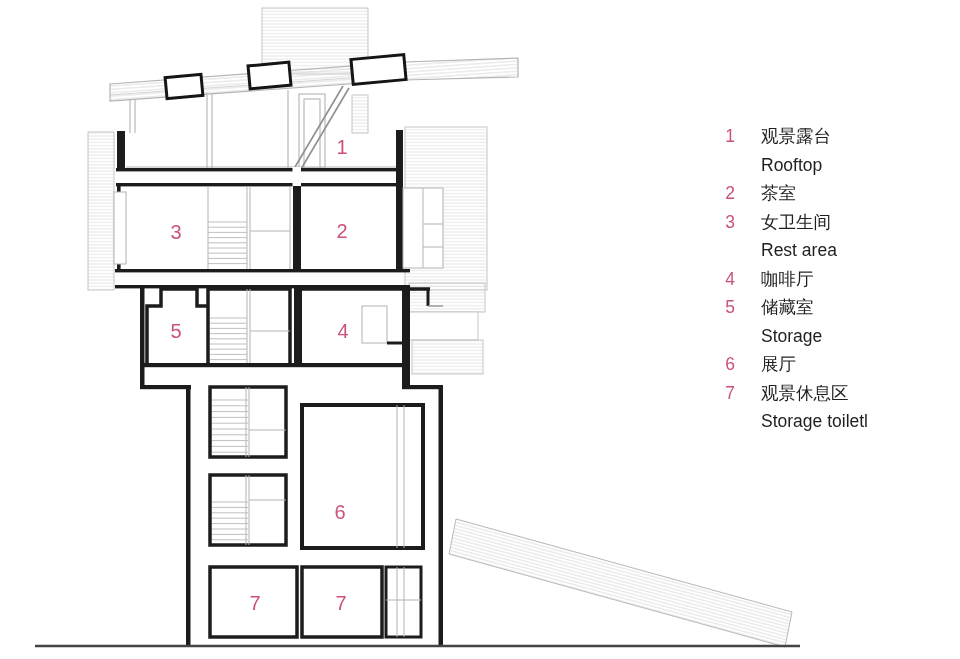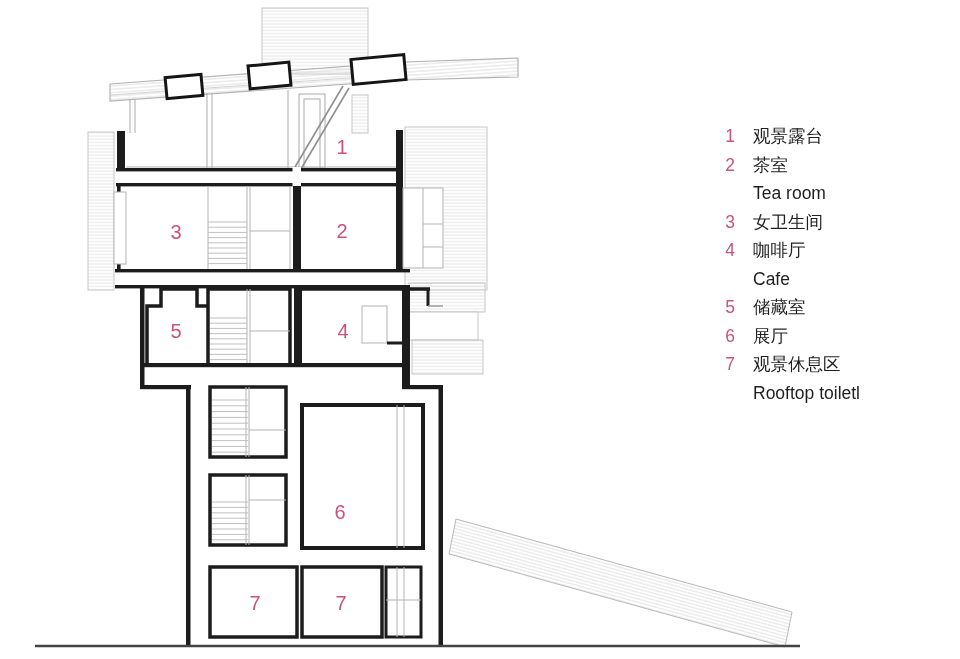--- a/index.html
+++ b/index.html
@@ -4,21 +4,21 @@
 <style>
   html,body{margin:0;padding:0;background:#fff;}
   #stage{position:relative;width:960px;height:659px;background:#ffffff;overflow:hidden;
          font-family:"Liberation Sans",sans-serif;}
   #plan-svg{position:absolute;left:0;top:0;}
   .room-label{font-family:"Liberation Sans",sans-serif;font-size:20px;fill:var(--accent,#cb527e);}
   .legend{position:absolute;left:712px;top:122px;width:240px;}
   .lrow{display:flex;align-items:baseline;line-height:28.5px;height:28.5px;}
   .lnum{display:inline-block;width:36px;text-align:center;color:var(--accent,#cb527e);
         font-size:17.5px;flex:0 0 36px;}
-  .ltxt{display:inline-block;margin-left:5px;color:#1f1f1f;font-size:17.5px;white-space:nowrap;}
+  .ltxt{display:inline-block;margin-left:13px;color:#1f1f1f;font-size:17.5px;white-space:nowrap;}
 </style>
 </head>
 <body>
 
 <div id="stage">
 
 <svg id="plan-svg" width="960" height="659" viewBox="0 0 960 659">
   <defs>
     <pattern id="h" width="4" height="3.2" patternUnits="userSpaceOnUse">
       <path d="M0 1.6 H4" stroke="#dcdcdc" stroke-width="0.8"></path>
@@ -205,57 +205,61 @@
     <text class="room-label" x="255" y="610">7</text>
     <text class="room-label" x="341" y="610">7</text>
   </g>
 </svg>
 
 <div class="legend">
   <div class="lrow">
     <span class="lnum">1</span>
     <span class="ltxt">观景露台</span>
       </div>
+  <div class="lrow">
+        <span class="lnum"></span>
+    <span class="ltxt">Rooftop</span>
+      </div>
 
   <div class="lrow">
     <span class="lnum">2</span>
     <span class="ltxt">茶室</span>
       </div>
-  <div class="lrow">
-        <span class="lnum"></span>
-    <span class="ltxt">Tea room</span>
-      </div>
 
   <div class="lrow">
     <span class="lnum">3</span>
     <span class="ltxt">女卫生间</span>
       </div>
+  <div class="lrow">
+        <span class="lnum"></span>
+    <span class="ltxt">Rest area</span>
+      </div>
 
   <div class="lrow">
     <span class="lnum">4</span>
     <span class="ltxt">咖啡厅</span>
       </div>
-  <div class="lrow">
-        <span class="lnum"></span>
-    <span class="ltxt">Cafe</span>
-      </div>
 
   <div class="lrow">
     <span class="lnum">5</span>
     <span class="ltxt">储藏室</span>
       </div>
+  <div class="lrow">
+        <span class="lnum"></span>
+    <span class="ltxt">Storage</span>
+      </div>
 
   <div class="lrow">
     <span class="lnum">6</span>
     <span class="ltxt">展厅</span>
       </div>
 
   <div class="lrow">
     <span class="lnum">7</span>
     <span class="ltxt">观景休息区</span>
       </div>
   <div class="lrow">
         <span class="lnum"></span>
-    <span class="ltxt">Rooftop toiletl</span>
+    <span class="ltxt">Storage toiletl</span>
       </div>
 </div>
 
 </div>
 
 </body></html>

